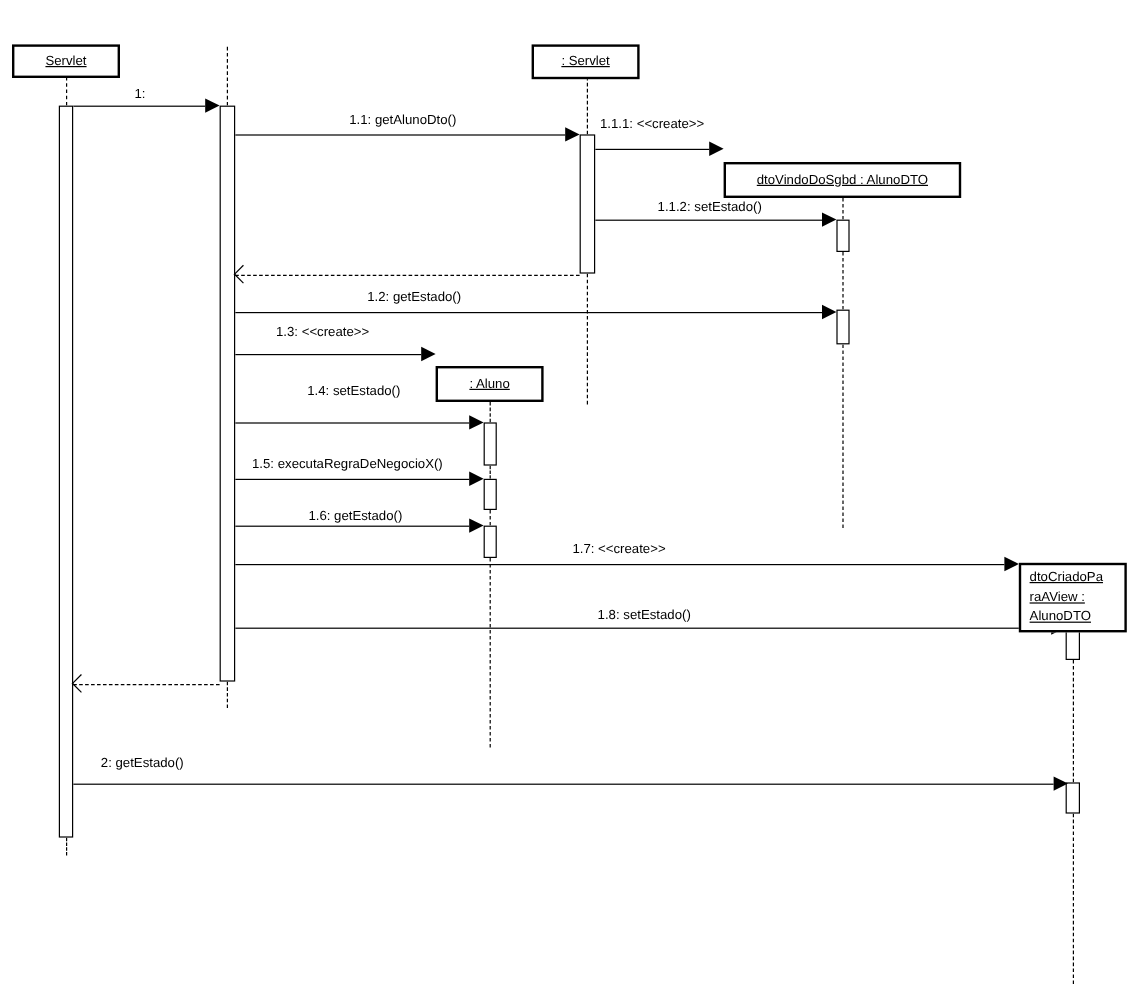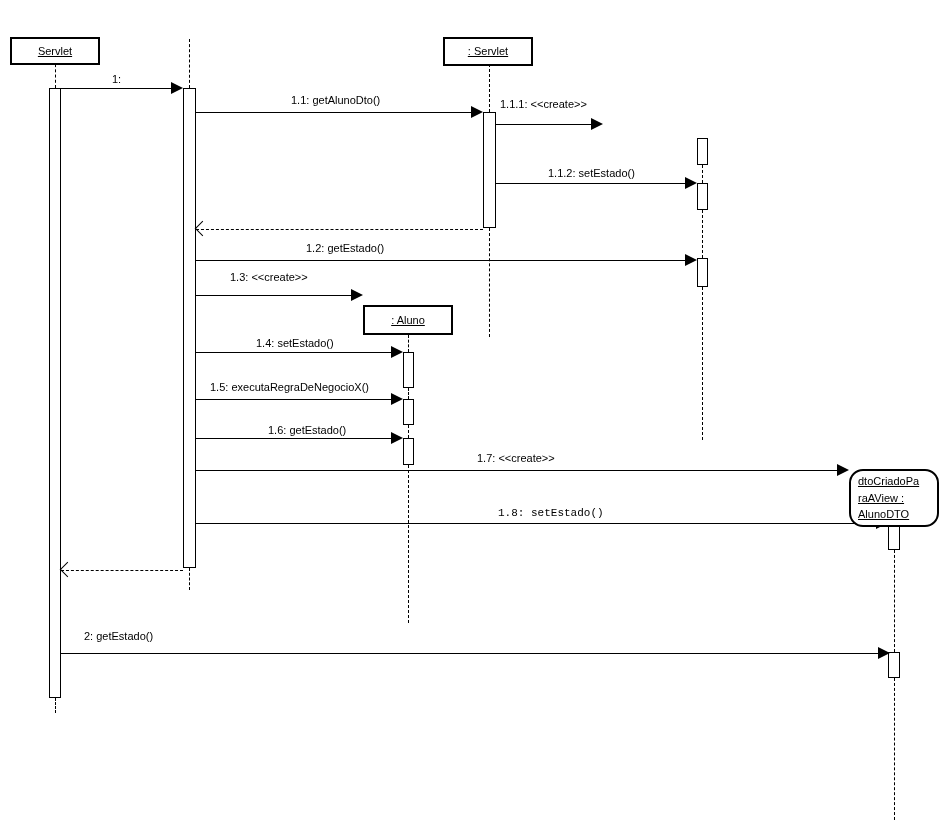--- a/index.html
+++ b/index.html
@@ -29,21 +29,20 @@
     margin-top: 27px;
   }
   .obj-label {
     text-decoration: underline;
     white-space: pre-line;
     line-height: 1.5;
   }
   .obj-box.left-align {
     justify-content: flex-start;
     padding-left: 7px;
-    border-radius: 14px;
   }
   .lifeline {
     position: absolute;
     width: 0;
     border-left: 1px dashed #000000;
     z-index: 1;
   }
   .activation {
     position: absolute;
     box-sizing: border-box;
@@ -128,20 +127,23 @@
 
   <div class="activation" style="left:888px; top:500px; width:12px; height:50px;"></div>
   <div class="activation" style="left:888px; top:652px; width:12px; height:26px;"></div>
 
   <div class="obj-box" style="left:10px; top:10px; width:90px; height:28px;">
     <span class="obj-label">Servlet</span>
   </div>
   <div class="obj-box" style="left:443px; top:10px; width:90px; height:29px;">
     <span class="obj-label">: Servlet</span>
   </div>
+  <div class="obj-box" style="left:603px; top:108px; width:198px; height:30px;">
+    <span class="obj-label">dtoVindoDoSgbd : AlunoDTO</span>
+  </div>
   <div class="obj-box" style="left:363px; top:278px; width:90px; height:30px;">
     <span class="obj-label">: Aluno</span>
   </div>
   <div class="obj-box left-align" style="left:849px; top:442px; width:90px; height:58px;">
     <span class="obj-label">dtoCriadoPa
 raAView :
 AlunoDTO</span>
   </div>
 
   <div class="msg-line" style="left:61px; top:88px; width:110px;"></div>
@@ -166,37 +168,37 @@
   <div class="msg-line" style="left:196px; top:260px; width:489px;"></div>
   <div class="arrow-right" style="left:685px; top:254px;"></div>
   <span class="msg-label" style="left:306px; top:242px;">1.2: getEstado()</span>
 
   <div class="msg-line" style="left:196px; top:295px; width:155px;"></div>
   <div class="arrow-right" style="left:351px; top:289px;"></div>
   <span class="msg-label" style="left:230px; top:271px;">1.3: &lt;&lt;create&gt;&gt;</span>
 
   <div class="msg-line" style="left:196px; top:352px; width:195px;"></div>
   <div class="arrow-right" style="left:391px; top:346px;"></div>
-  <span class="msg-label" style="left:256px; top:337px;">1.4: setEstado()</span>
+  <span class="msg-label" style="left:256px; top:320px;">1.4: setEstado()</span>
 
   <div class="msg-line" style="left:196px; top:399px; width:195px;"></div>
   <div class="arrow-right" style="left:391px; top:393px;"></div>
   <span class="msg-label" style="left:210px; top:381px;">1.5: executaRegraDeNegocioX()</span>
 
   <div class="msg-line" style="left:196px; top:438px; width:195px;"></div>
   <div class="arrow-right" style="left:391px; top:432px;"></div>
-  <span class="msg-label" style="left:268px; top:424px;">1.6: getEstado()</span>
+  <span class="msg-label" style="left:257px; top:424px;">1.6: getEstado()</span>
 
   <div class="msg-line" style="left:196px; top:470px; width:641px;"></div>
   <div class="arrow-right" style="left:837px; top:464px;"></div>
   <span class="msg-label" style="left:477px; top:452px;">1.7: &lt;&lt;create&gt;&gt;</span>
 
   <div class="msg-line" style="left:196px; top:523px; width:680px;"></div>
   <div class="arrow-right" style="left:876px; top:517px;"></div>
-  <span class="msg-label" style="left:498px; top:507px;font-family:Liberation Mono, monospace;">1.8: setEstado()</span>
+  <span class="msg-label" style="left:498px; top:507px;">1.8: setEstado()</span>
 
   <div class="msg-line dashed" style="left:61px; top:570px; width:122px;"></div>
   <div class="arrow-open-left" style="left:62px; top:564px;"></div>
 
   <div class="msg-line" style="left:61px; top:653px; width:817px;"></div>
   <div class="arrow-right" style="left:878px; top:647px;"></div>
   <span class="msg-label" style="left:84px; top:630px;">2: getEstado()</span>
 
 </div>
 

